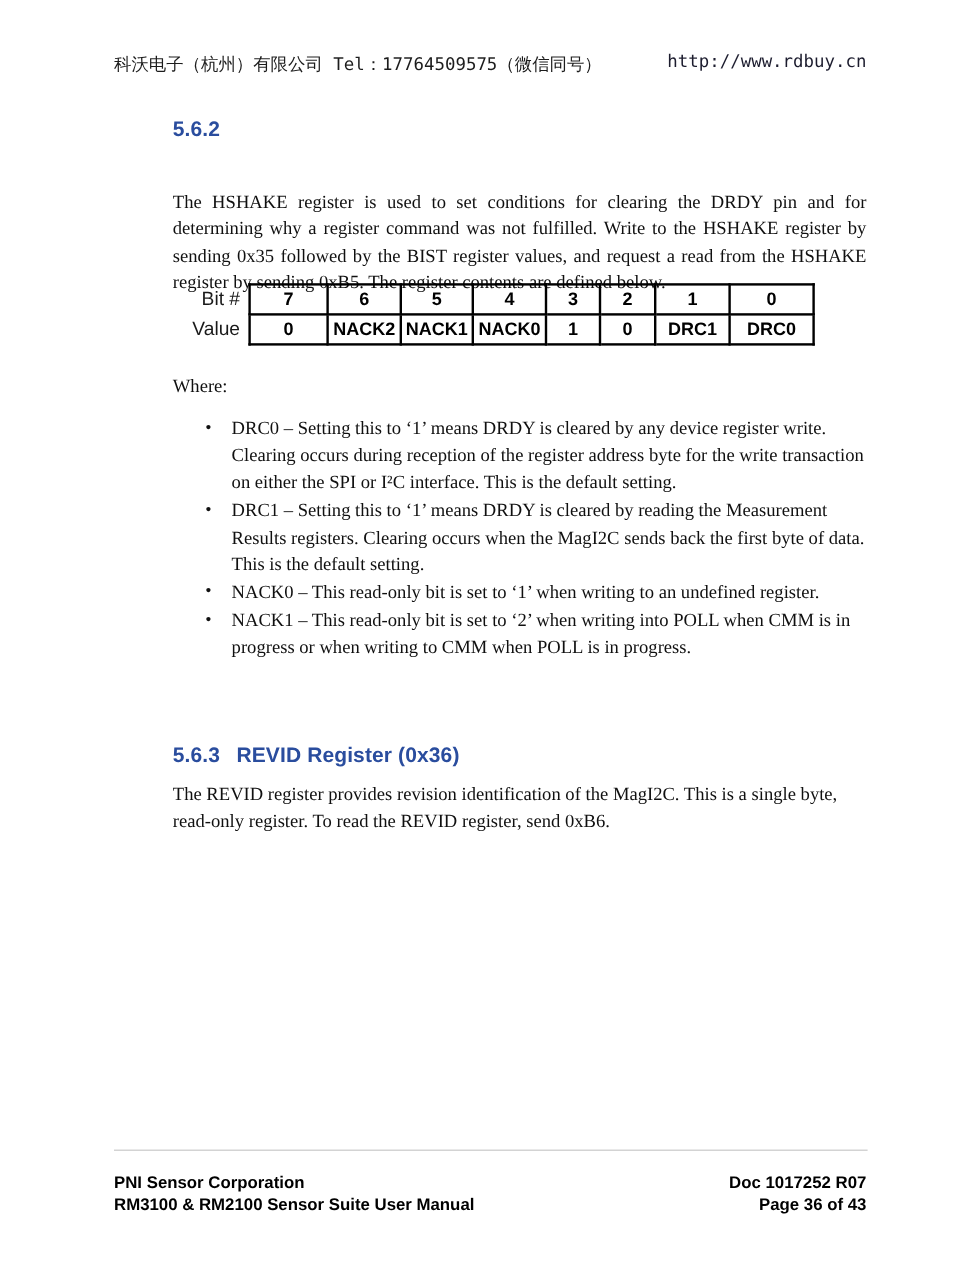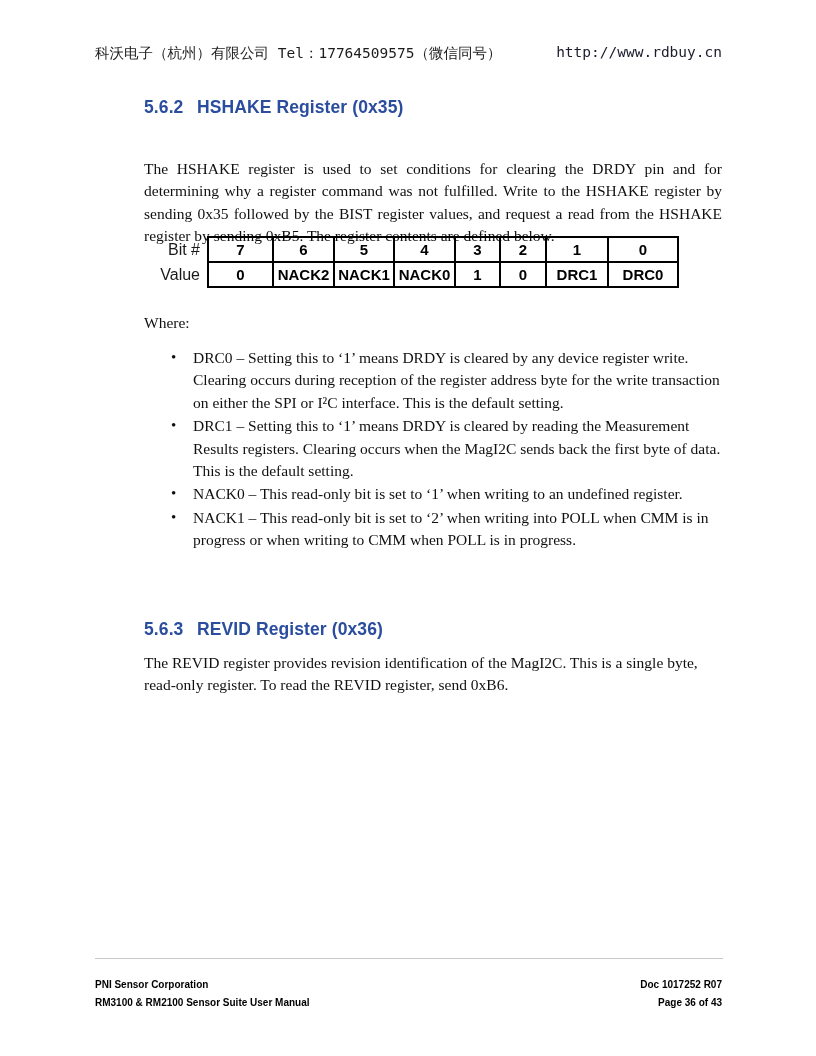--- a/index.html
+++ b/index.html
@@ -51,37 +51,36 @@
   .bullets ul { margin:0; padding:0; list-style:none; }
   .bullets li { position:relative; padding-left:49px; margin-bottom:1px; text-align:left; }
   .bullets li::before { content:"\2022"; position:absolute; left:27px; top:-1px; font-size:15px; }
 
   
   .footer-rule { position:absolute; left:95px; top:958px; width:628px; height:1px; background:#c9c9c9; }
   .doc-footer {
     position:absolute; left:95px; right:94px; top:976px;
     display:flex; justify-content:space-between;
     font-family:"Liberation Sans", sans-serif; font-weight:bold;
-    font-size:10px; line-height:18px; color:#000;
+    font-size:14px; line-height:18px; color:#000;
   }
   .doc-footer .right { text-align:right; }
 </style>
 </head>
 <body>
 
 <div class="page">
 
   <div class="doc-header">
     <span>科沃电子（杭州）有限公司 Tel：17764509575（微信同号）</span>
     <a href="#">http://www.rdbuy.cn</a>
   </div>
 
   <div class="section-heading" style="top:97px;">
     <span class="section-number">5.6.2</span>
-    <span>HSHAKE Register (0x35)</span>
   </div>
 
   <div class="para body-text" style="top:130px;margin-top:28px;">The HSHAKE register is used to set conditions for clearing the DRDY pin and for determining why a register command was not fulfilled.  Write to the HSHAKE register by sending 0x35 followed by the BIST register values, and request a read from the HSHAKE register by sending 0xB5.  The register contents are defined below.</div>
 
   <div class="reg-table-wrap">
     <table class="reg">
       <tbody>
           <tr>
         <td class="rowlabel">Bit #</td>
         <td class="c1">7</td>

